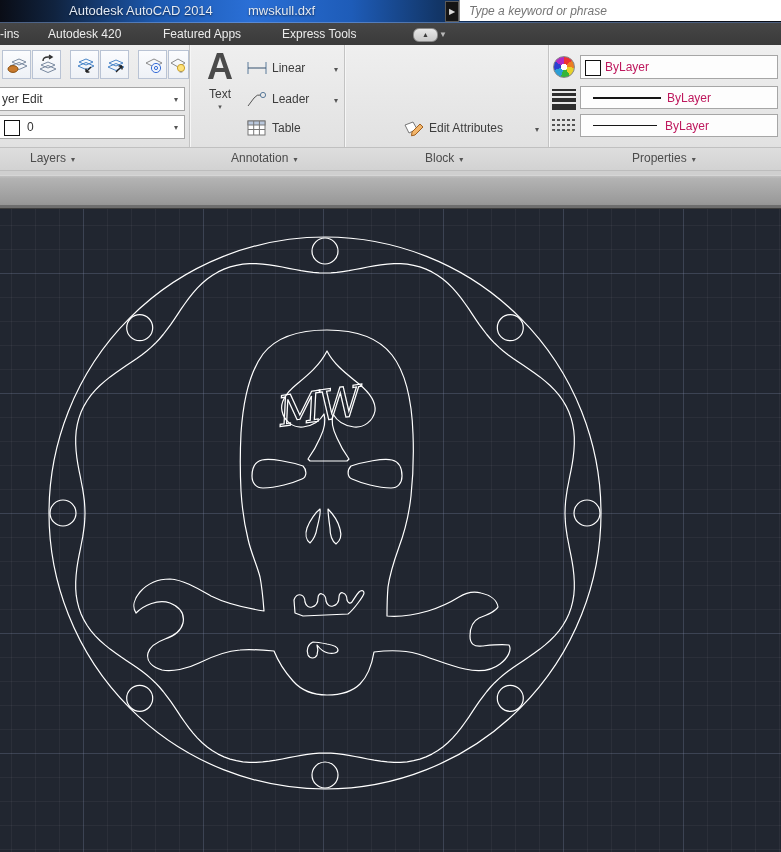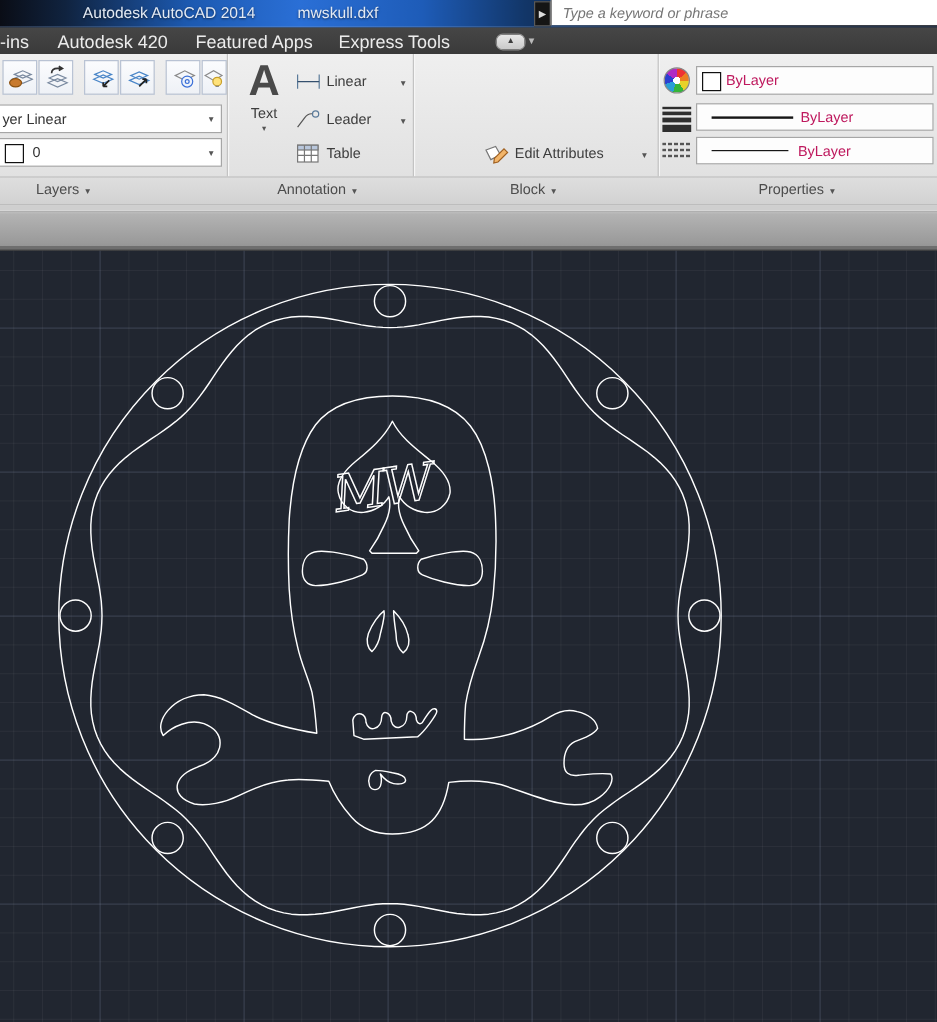--- a/index.html
+++ b/index.html
@@ -13,21 +13,21 @@
     border-bottom:1px solid rgba(130,160,210,.55);}
   .title-text{top:3px;font-size:13px;color:#e3eaf4;text-shadow:0 1px 2px rgba(0,0,0,.6);white-space:nowrap;}
   #play-btn{left:445px;top:1px;width:12px;height:19px;background:#151515;border:1px solid #5a5a5a;
     color:#dcdcdc;font-size:8px;line-height:19px;text-align:center;cursor:pointer;}
   #search-box{left:459px;top:0px;width:322px;height:21px;background:#fff;border:0;border-left:1px solid #888;
     font-style:italic;font-size:12px;color:#8b8b8b;padding:0 0 0 9px;box-sizing:border-box;outline:none;
     font-family:"Liberation Sans",sans-serif;}
 
   
   #tabbar{left:0;top:23px;width:781px;height:22px;background:linear-gradient(#464646,#3a3a3a);}
-  .tab-item{top:4px;font-size:15px;color:#ececec;white-space:nowrap;cursor:pointer;}
+  .tab-item{top:4px;font-size:12px;color:#ececec;white-space:nowrap;cursor:pointer;}
   #ribbon-toggle{left:413px;top:5px;width:23px;height:12px;border-radius:6px;background:linear-gradient(#e8e8e8,#c9c9c9);
     border:1px solid #8a8a8a;text-align:center;cursor:pointer;}
   #ribbon-toggle span{display:block;margin-top:1px;font-size:7px;line-height:9px;color:#3c3c3c;}
   #ribbon-toggle-caret{left:439px;top:7px;font-size:8px;color:#b9b9b9;cursor:pointer;}
 
   
   #ribbon{left:0;top:45px;width:781px;height:130px;background:linear-gradient(#efefef,#e2e2e2 75%,#dadada);}
   .panel-sep{top:0;width:1px;height:102px;background:#c3c3c3;box-shadow:1px 0 0 #f6f6f6;}
   #label-strip{left:0;top:102px;width:781px;height:22px;background:linear-gradient(#dedede,#d2d2d2);
     border-top:1px solid #c0c0c0;border-bottom:1px solid #bdbdbd;}
@@ -147,21 +147,21 @@
         </svg>
     </div>
     <div class="abs icon-btn" style="left:168px;top:5px;width:21px;">
       <svg width="19" height="22">
           <path d="M2 9 L9 5 L16 9 L9 13 Z" fill="none" stroke="#8a8a8a"></path>
           <circle cx="12" cy="14" r="3.6" fill="#ffe27a" stroke="#c9a02a"></circle>
           <path d="M10.6 18 L13.4 18" stroke="#888"></path>
         </svg>
     </div>
     <div class="abs dd" style="left:-4px;top:42px;width:189px;height:24px;">
-      <span class="dd-text" style="left:5px;">yer Linear</span>
+      <span class="dd-text" style="left:5px;">yer Edit</span>
       <span class="caret">▾</span>
     </div>
     <div class="abs dd" style="left:-4px;top:70px;width:189px;height:24px;">
       <span class="swatch" style="left:7px;top:4px;"></span>
       <span class="dd-text" style="left:30px;">0</span>
       <span class="caret">▾</span>
     </div>
   </div>
   <div class="abs panel-sep" style="left:189px;"></div>
 

